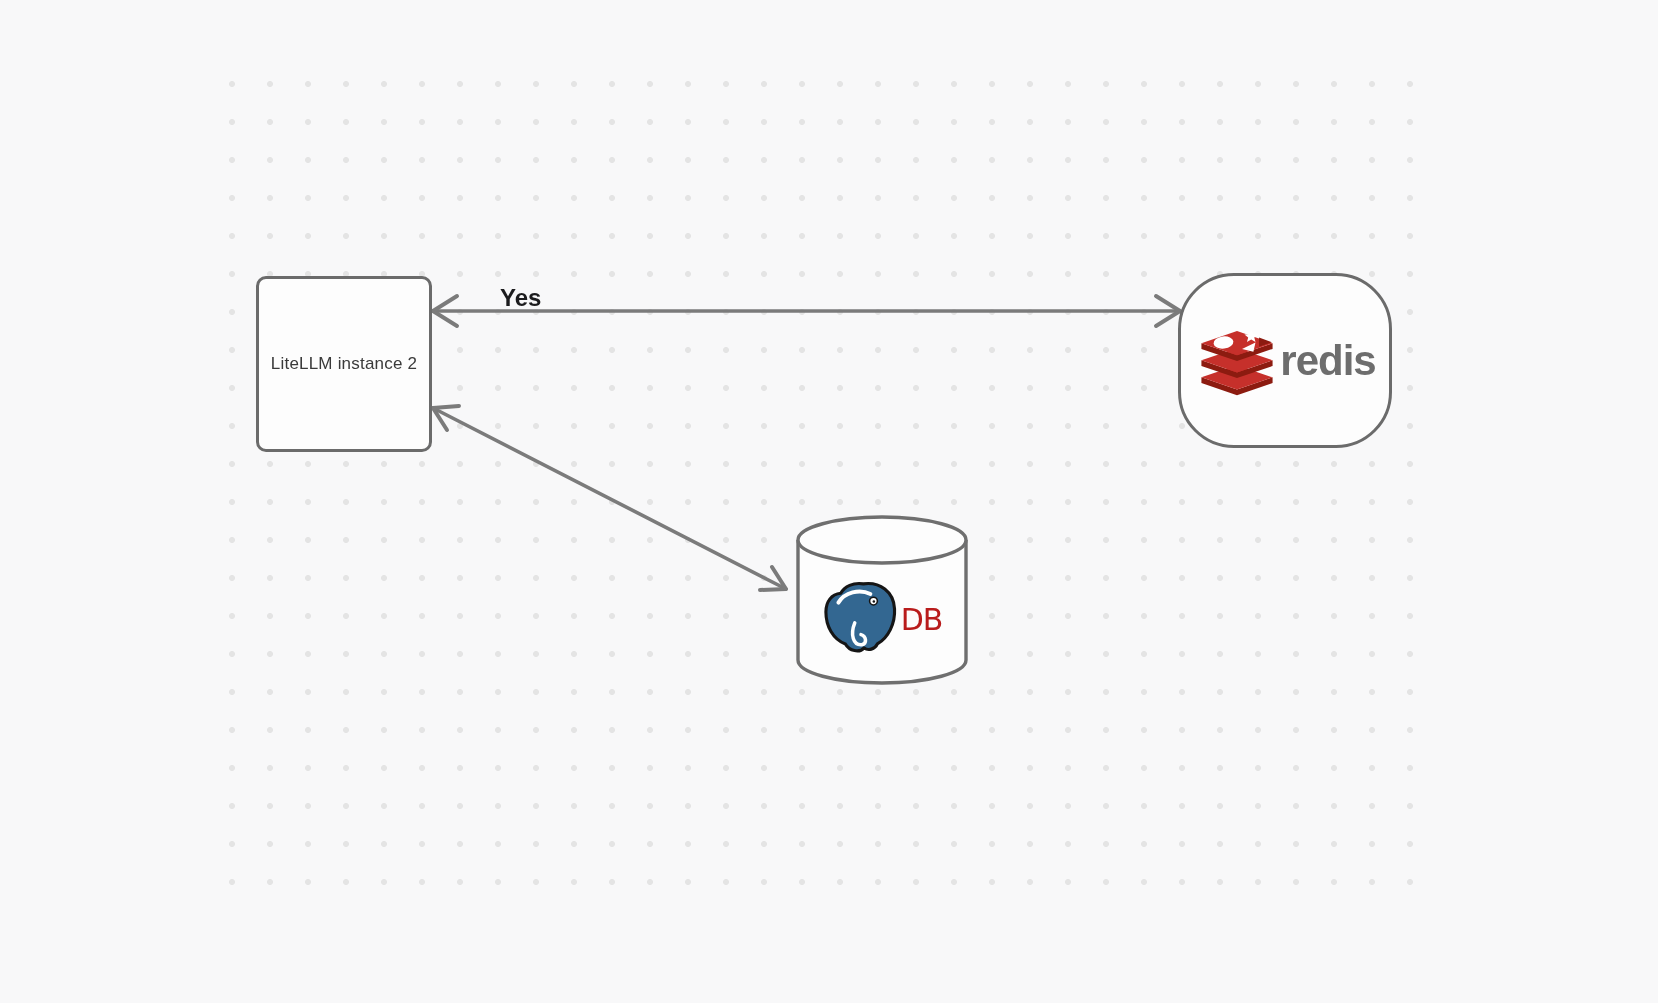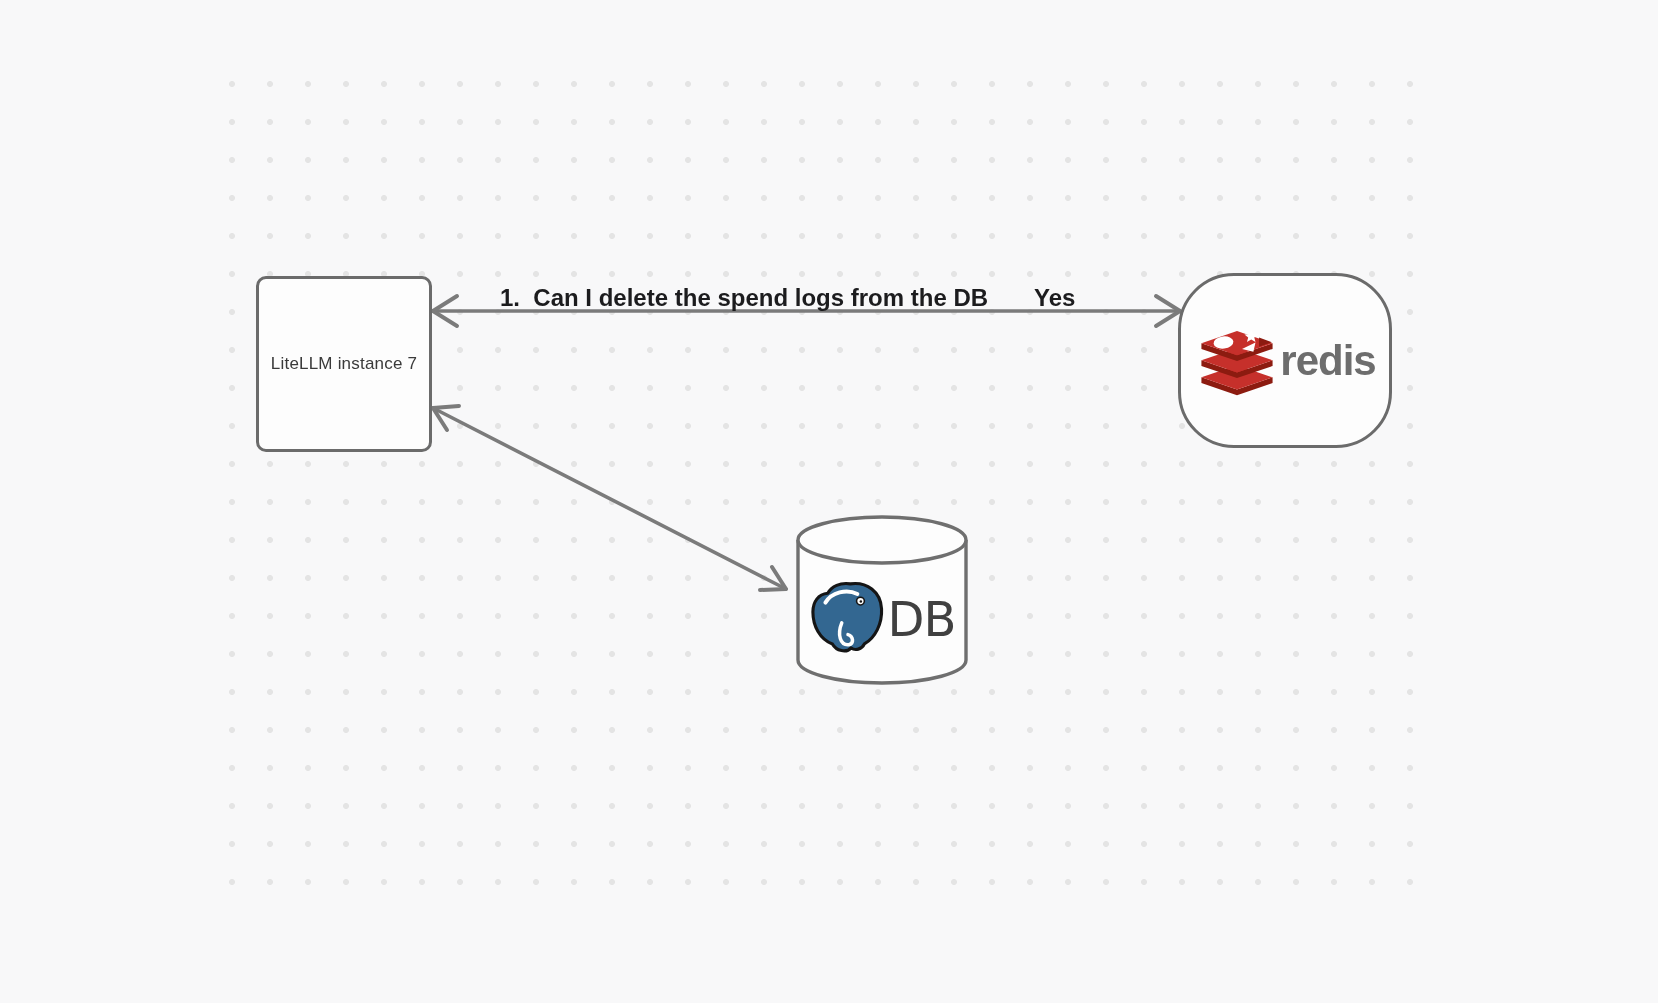--- a/index.html
+++ b/index.html
@@ -43,21 +43,21 @@
     line-height:1;margin-top:1px;letter-spacing:-1px;
   }
   .cylinder-svg{position:absolute;left:794px;top:513px;z-index:2;}
   .db-content{
     position:absolute;left:800px;top:572px;width:164px;height:94px;
     display:flex;align-items:center;justify-content:center;gap:1px;
     z-index:3;
   }
   .db-label{
     font-family:"DejaVu Sans", sans-serif;
-    font-size:48px;color:#404040;letter-spacing:-1px;
+    font-size:30px;color:#b91c1c;letter-spacing:-1px;
   }
   .edge-label-row{
     position:absolute;left:500px;top:284px;
     display:flex;gap:46px;z-index:3;
   }
   .edge-label{
     font-size:24px;font-weight:bold;color:#1c1c1e;
     white-space:pre;line-height:1.2;
   }
   .edge-label-2{
@@ -78,21 +78,21 @@
       <path d="M1156 296 L1180 311 L1156 326" stroke-width="4"></path>
     </g>
     <g>
       <path d="M433 408 L786 589"></path>
       <path d="M459 406 L433 408 L447 430" stroke-width="4"></path>
       <path d="M760 590 L786 589 L772 567" stroke-width="4"></path>
     </g>
   </svg>
 
   <div class="node instance-1">
-    <span class="node-label">LiteLLM instance 7</span>
+    <span class="node-label">LiteLLM instance 2</span>
   </div>
 
   <div class="node redis-node">
     <svg width="86" height="74" viewBox="0 0 120 104">
 
       <path d="M10 75 L10 83 L60 100 L110 83 L110 75 L60 92 Z" fill="#8c1b10"></path>
       <path d="M10 75 L60 58 L110 75 L60 92 Z" fill="#c6302b"></path>
 
       <path d="M10 51 L10 59 L60 76 L110 59 L110 51 L60 68 Z" fill="#8c1b10"></path>
       <path d="M10 51 L60 34 L110 51 L60 68 Z" fill="#c6302b"></path>
@@ -119,18 +119,17 @@
                C92 15 74 2 53 5 Z" fill="#336791" stroke="#151515" stroke-width="4" stroke-linejoin="round"></path>
       <path d="M21 29 C29 16 48 11 62 18" stroke="#ffffff" stroke-width="5" fill="none" stroke-linecap="round"></path>
       <path d="M42 55 C36 70 40 84 51 83 C58 82 57 72 50 70" stroke="#ffffff" stroke-width="4.5" fill="none" stroke-linecap="round"></path>
       <circle cx="66" cy="27" r="5" fill="#ffffff" stroke="#151515" stroke-width="2"></circle>
       <circle cx="66.5" cy="27.5" r="1.6" fill="#151515"></circle>
     </svg>
     <span class="db-label">DB</span>
   </div>
 
   <div class="edge-label-row">
-    <span class="edge-label">1.  Can I delete the spend logs from the DB</span>
     <span class="edge-label">Yes</span>
   </div>
 
 
 </div>
 
 </body></html>

